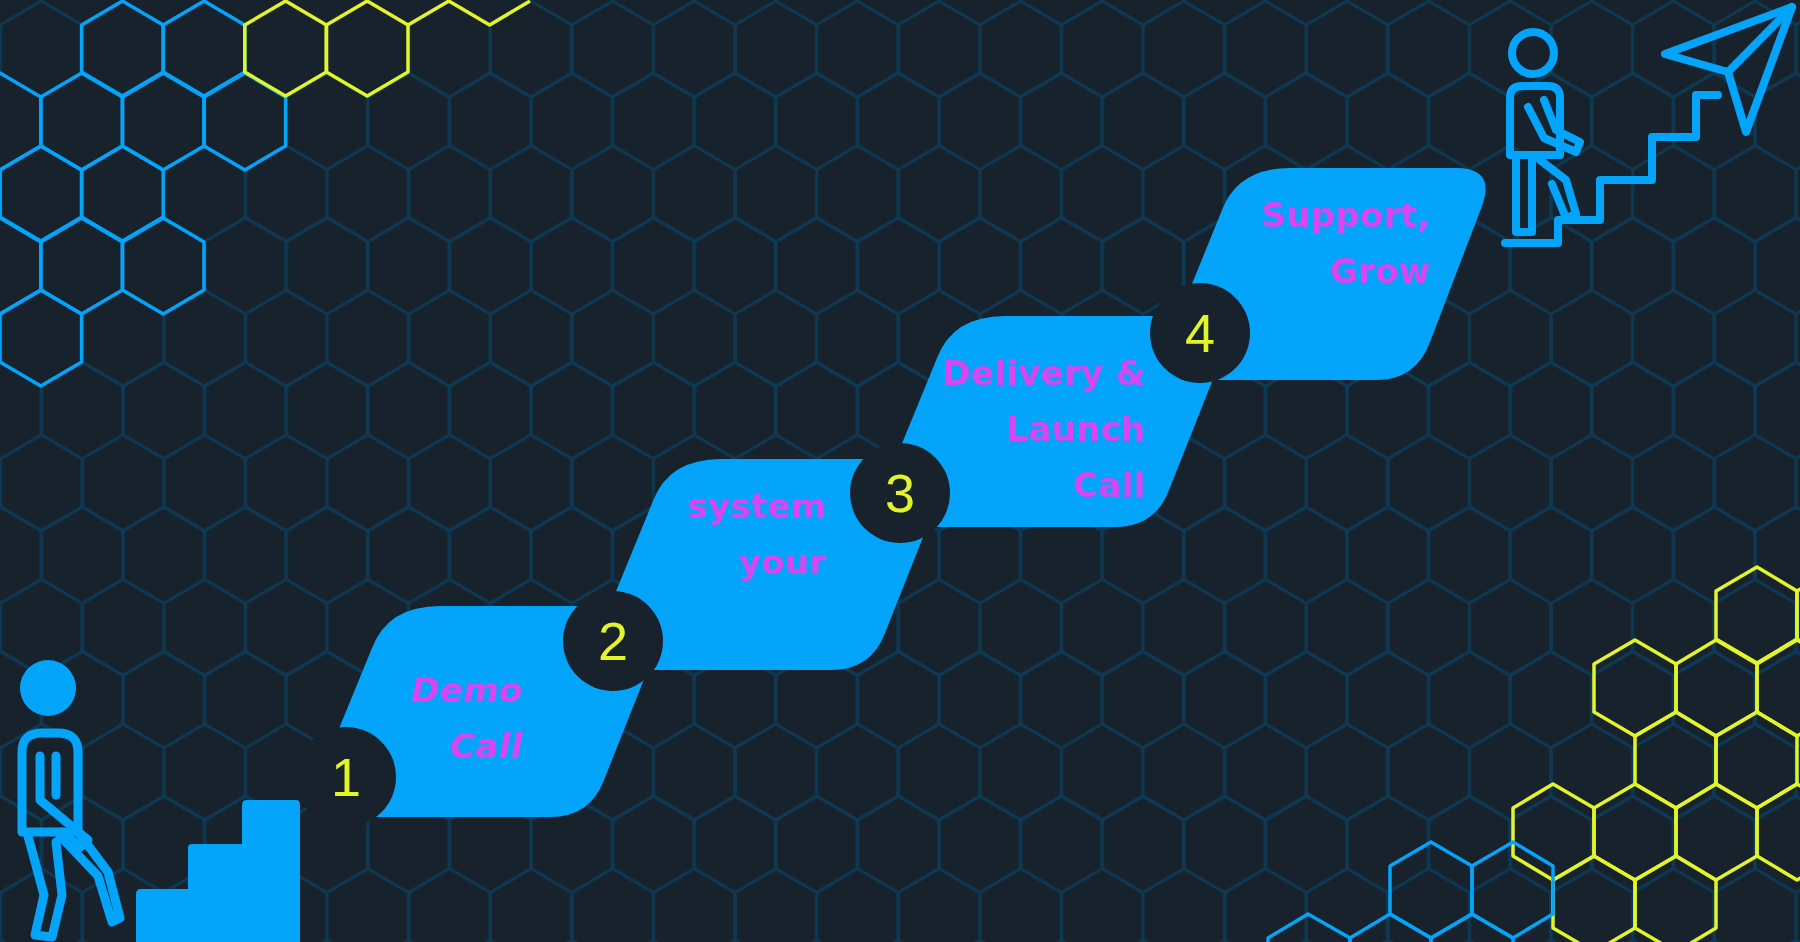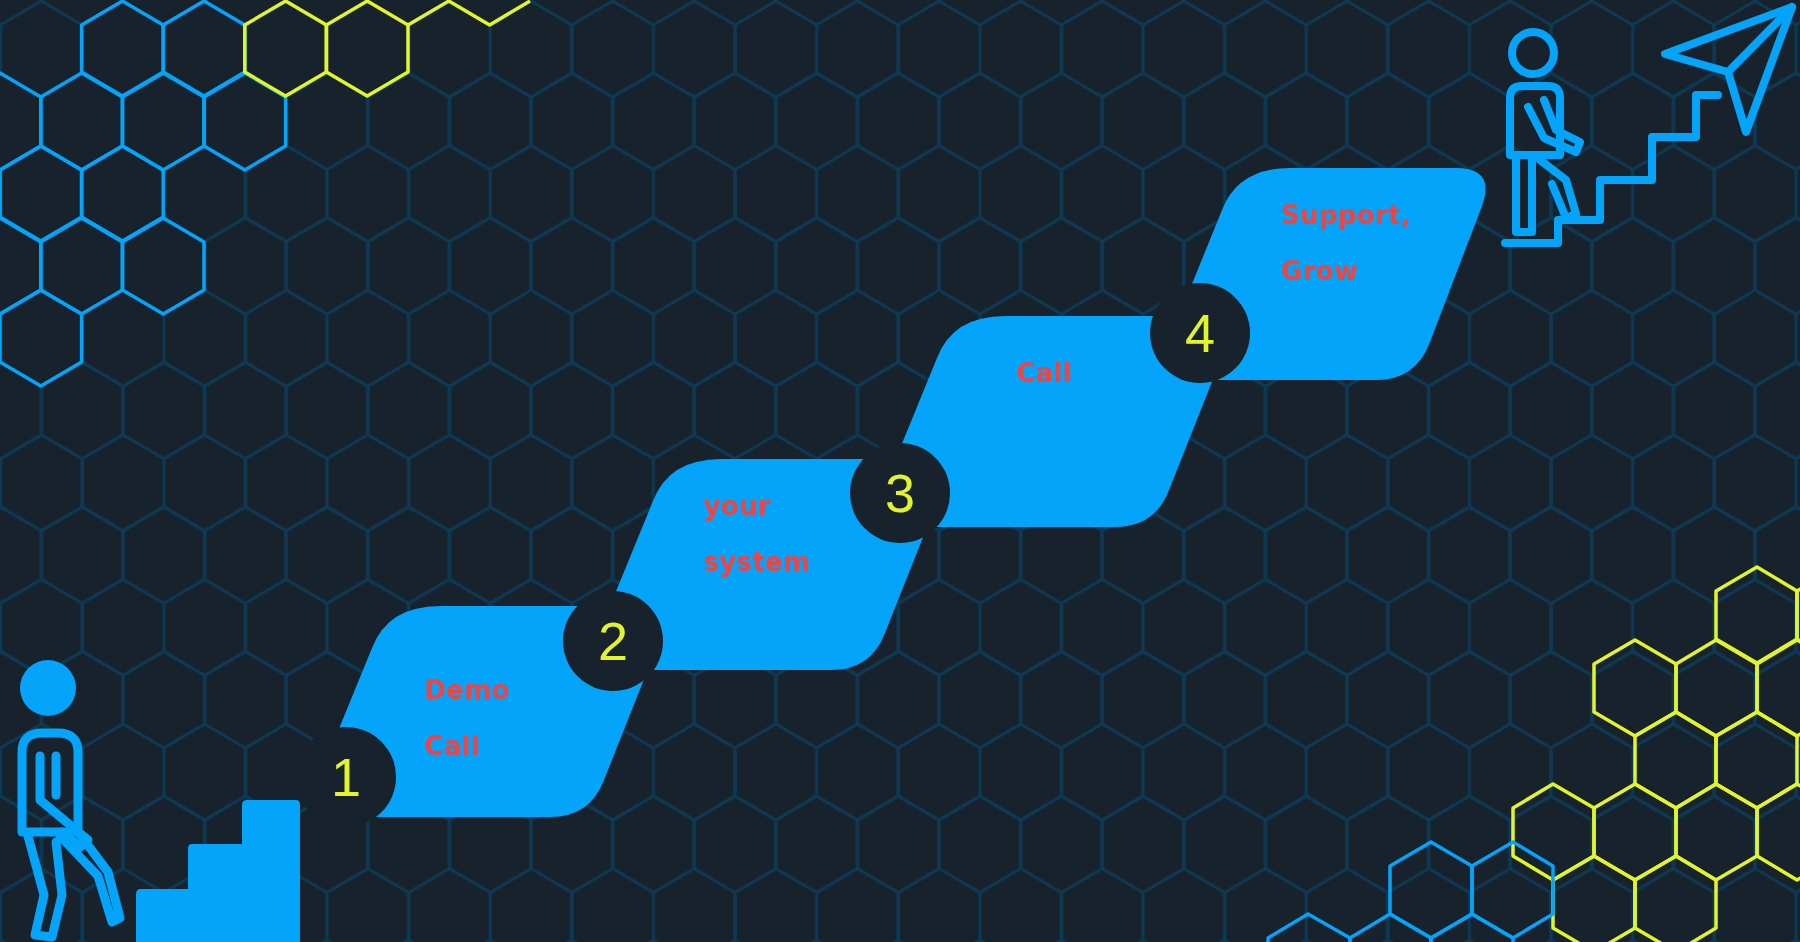--- a/index.html
+++ b/index.html
@@ -20,25 +20,25 @@
   svg.layer {
     position: absolute;
     left: 0;
     top: 0;
     width: 1800px;
     height: 942px;
   }
   .step-text {
     position: absolute;
     transform: translate(-50%, 0);
-    text-align: left;
-    color: #ef4444;
+    text-align: right;
+    color: #d946ef;
     font-family: "DejaVu Sans", sans-serif;
     font-weight: bold;
-    font-size: 26px;
+    font-size: 34px;
     line-height: 56px;
     white-space: nowrap;
     letter-spacing: 0.3px;
   }
   .step-text span {
     display: block;
   }
   .step-num {
     position: absolute;
     width: 100px;
@@ -128,29 +128,31 @@
 
   <svg class="layer" viewBox="0 0 1800 942">
     <g fill="#03a4fa">
       <path d="M440 606 L632 606 Q672 606 658 644 L604 780 Q590 817 550 817 L348 817 Q303 817 320 775 L372 648 Q388 606 440 606 Z"></path>
       <path d="M721 459 L913 459 Q953 459 939 497 L885 633 Q871 670 831 670 L629 670 Q584 670 601 628 L653 501 Q669 459 721 459 Z"></path>
       <path d="M1005 316 L1197 316 Q1237 316 1223 354 L1169 490 Q1155 527 1115 527 L913 527 Q868 527 885 485 L937 358 Q953 316 1005 316 Z"></path>
       <path d="M1290 168 L1456 168 Q1496 168 1482 206 L1430 342 Q1416 380 1376 380 L1198 380 Q1153 380 1170 338 L1222 210 Q1238 168 1290 168 Z"></path>
     </g>
   </svg>
 
-  <div class="step-text" style="left:467px; top:662px;">
+  <div class="step-text" style="left:467px; top:662px;font-style:italic;">
     <span>Demo</span>
     <span>Call</span>
   </div>
   <div class="step-text" style="left:757px; top:478px;">
+    <span>system</span>
     <span>your</span>
-    <span>system</span>
   </div>
   <div class="step-text" style="left:1044px; top:345px;">
+    <span>Delivery &amp;</span>
+    <span>Launch</span>
     <span>Call</span>
   </div>
   <div class="step-text" style="left:1346px; top:187px;">
     <span>Support,</span>
     <span>Grow</span>
   </div>
 
   <div class="step-num" style="left:346px; top:777px;">1</div>
   <div class="step-num" style="left:613px; top:641px;">2</div>
   <div class="step-num" style="left:900px; top:493px;">3</div>

